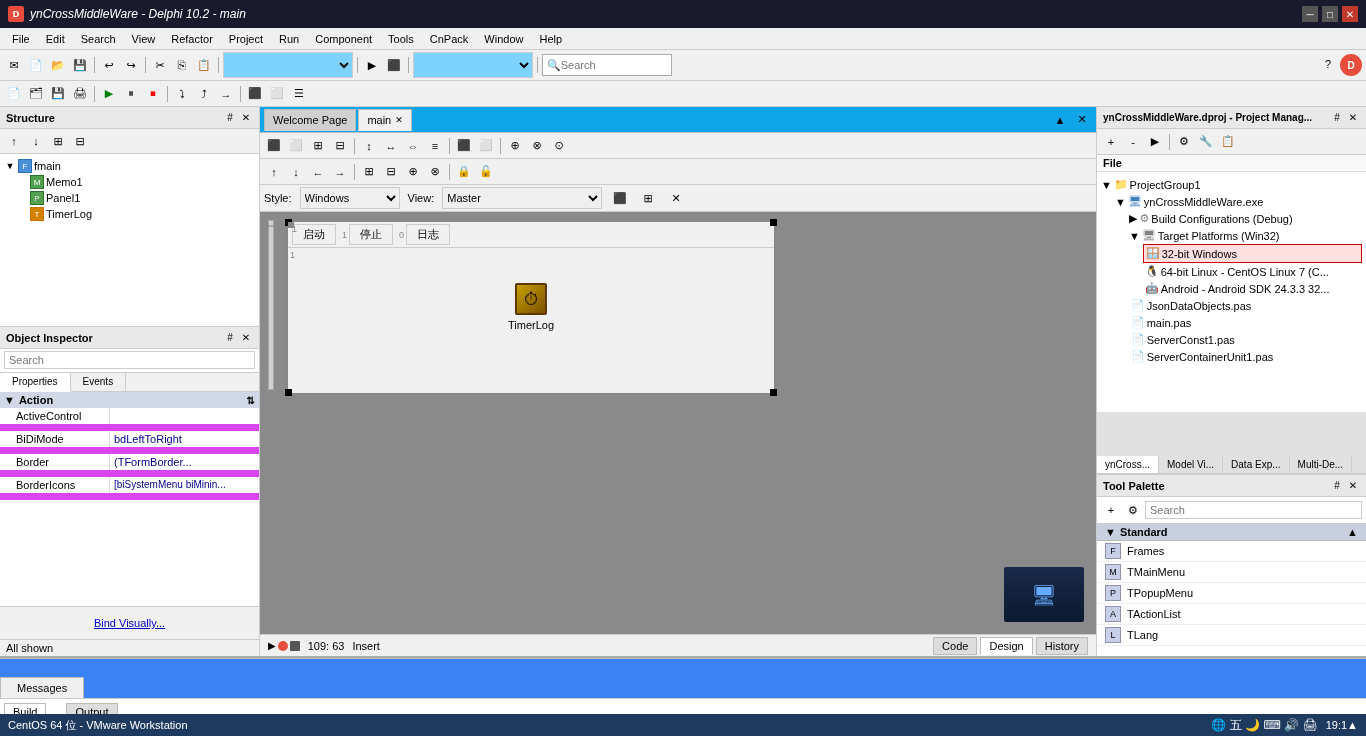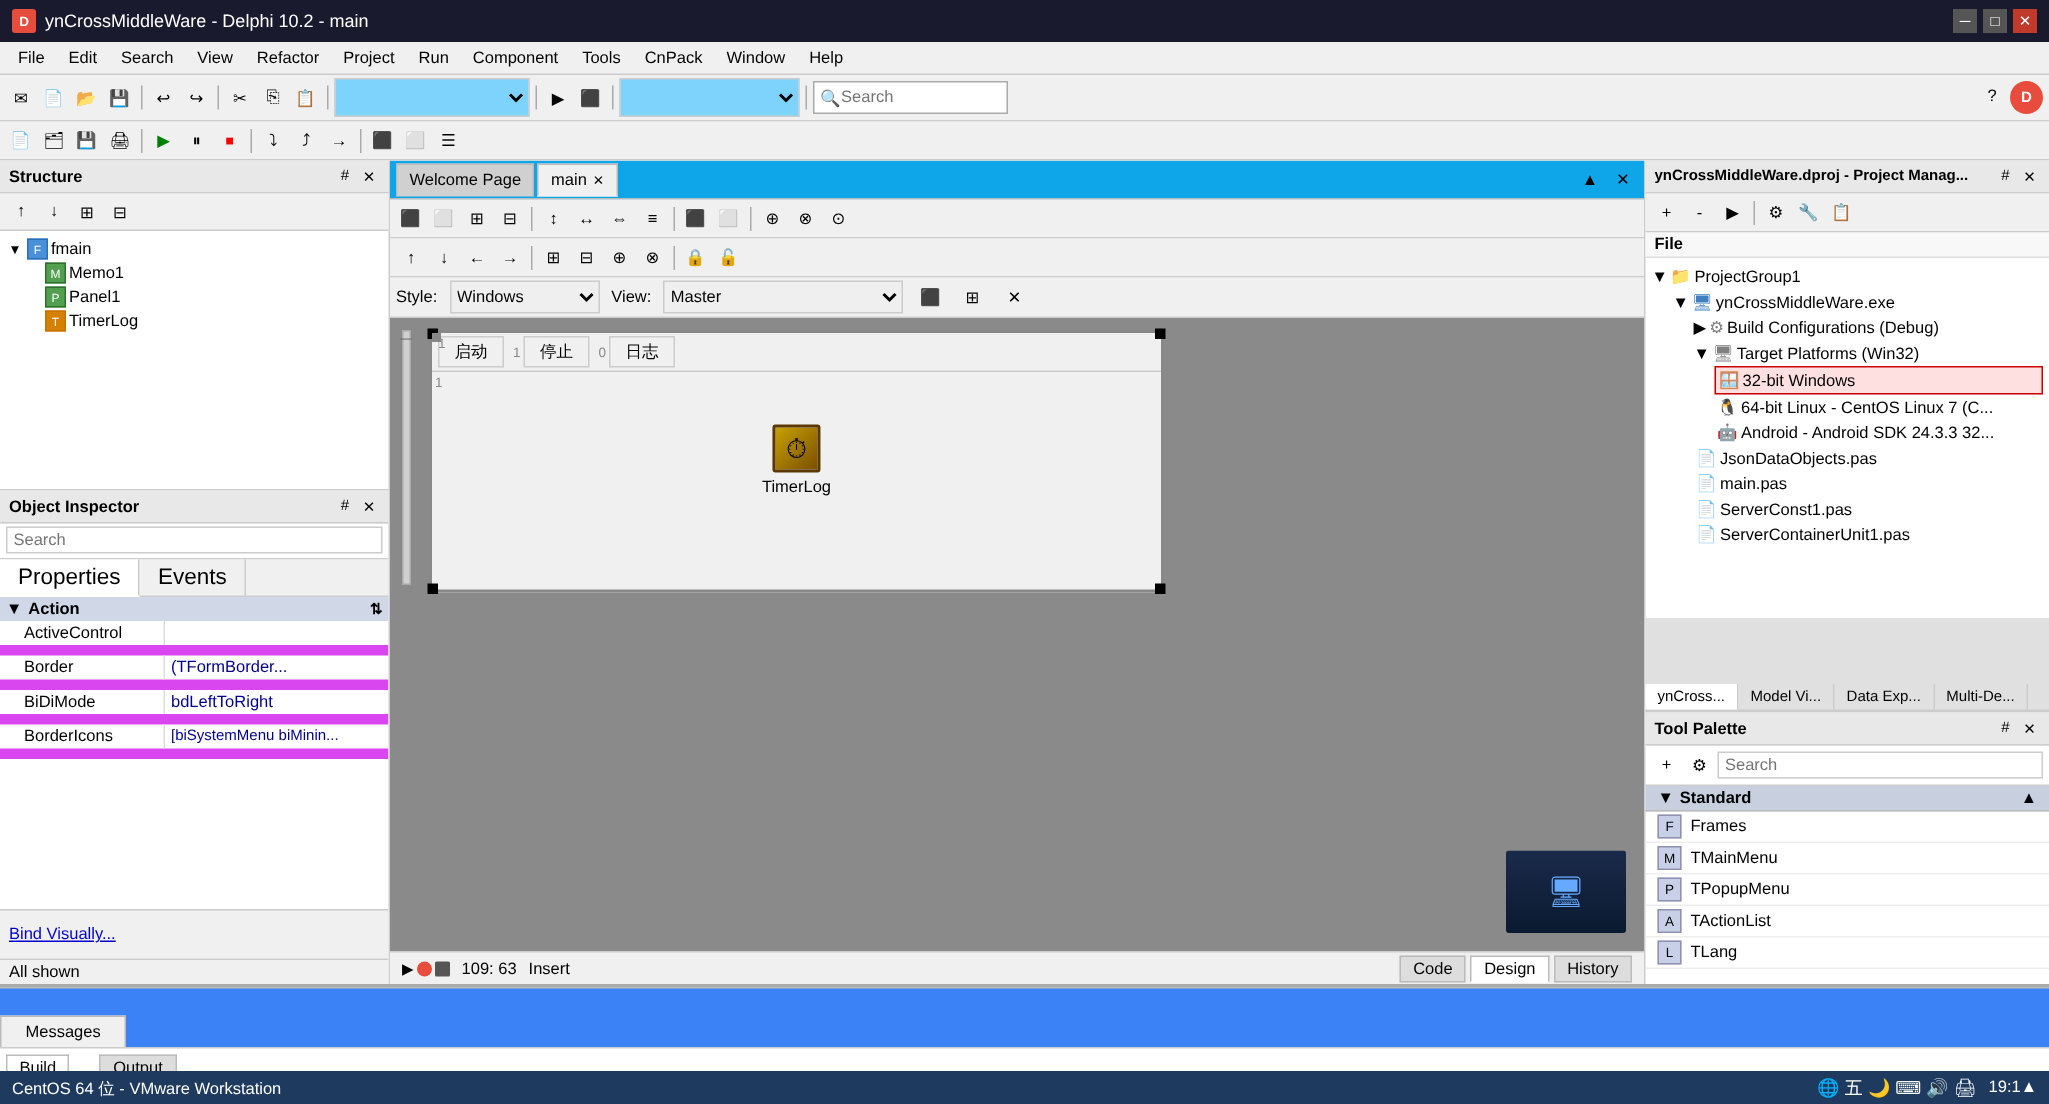--- a/index.html
+++ b/index.html
@@ -2,21 +2,21 @@
 <html><head>
   <meta charset="utf-8">
   <style>
     * { box-sizing: border-box; margin: 0; padding: 0; }
     body { font-family: 'Segoe UI', Tahoma, sans-serif; font-size: 11px; background: #f0f0f0; color: #000; width: 1366px; height: 736px; overflow: hidden; }
     
     
     .title-bar { background: #1a1a2e; color: #fff; height: 28px; display: flex; align-items: center; padding: 0 8px; justify-content: space-between; }
     .title-bar-left { display: flex; align-items: center; gap: 6px; }
     .title-bar-icon { width: 16px; height: 16px; background: #e74c3c; border-radius: 2px; display: flex; align-items: center; justify-content: center; font-size: 9px; color: white; font-weight: bold; }
-    .title-bar-title { font-size: 12px; }
+    .title-bar-title { font-size: 12px; font-style: italic; }
     .title-bar-controls { display: flex; gap: 4px; }
     .title-btn { width: 16px; height: 16px; background: #555; border: none; color: white; font-size: 10px; cursor: pointer; display: flex; align-items: center; justify-content: center; }
     .title-btn.close { background: #c0392b; }
     
     
     .menu-bar { background: #f0f0f0; border-bottom: 1px solid #ccc; height: 22px; display: flex; align-items: center; padding: 0 4px; }
     .menu-item { padding: 2px 8px; font-size: 11px; cursor: pointer; }
     
     
     .left-panel { width: 260px; display: flex; flex-direction: column; border-right: 1px solid #ccc; background: #fff; }
@@ -36,28 +36,28 @@
     .indent1 { margin-left: 12px; }
     
     
     .object-inspector { flex: 1; display: flex; flex-direction: column; overflow: hidden; }
     .oi-header { background: #e8e8e8; border-bottom: 1px solid #ccc; height: 22px; display: flex; align-items: center; padding: 0 6px; font-size: 11px; font-weight: bold; justify-content: space-between; }
     .oi-selector { height: 24px; display: flex; align-items: center; padding: 0 4px; border-bottom: 1px solid #ccc; background: #f8f8f8; }
     .oi-selector select { width: 100%; height: 20px; border: 1px solid #ccc; font-size: 11px; }
     .oi-search { height: 24px; padding: 2px 4px; border-bottom: 1px solid #ccc; }
     .oi-search input { width: 100%; height: 18px; border: 1px solid #ccc; font-size: 11px; padding: 0 4px; }
     .oi-tabs { display: flex; border-bottom: 1px solid #ccc; background: #f0f0f0; }
-    .oi-tab { padding: 3px 12px; font-size: 15px; cursor: pointer; border-right: 1px solid #ccc; }
+    .oi-tab { padding: 3px 12px; font-size: 10px; cursor: pointer; border-right: 1px solid #ccc; }
     .oi-tab.active { background: white; border-bottom: 2px solid white; margin-bottom: -1px; }
     .oi-group-header { background: #d0d8e8; padding: 2px 4px; font-size: 11px; font-weight: bold; display: flex; align-items: center; gap: 4px; }
     .oi-row { display: flex; border-bottom: 7px solid #d946ef; }
     .oi-col-name { width: 110px; padding: 2px 4px; border-right: 1px solid #ddd; font-size: 11px; white-space: nowrap; overflow: hidden; }
     .oi-col-name.indent { padding-left: 16px; }
     .oi-col-val { flex: 1; padding: 2px 4px; font-size: 11px; color: #00008b; white-space: nowrap; overflow: hidden; }
-    .oi-bottom { height: 22px; display: flex; align-items: center; padding: 16px 6px; font-size: 11px; background: #f0f0f0; border-top: 1px solid #ccc; justify-content: flex-start; }
+    .oi-bottom { height: 22px; display: flex; align-items: center; padding: 16px 6px; font-size: 11px; background: #f0f0f0; border-top: 1px solid #ccc; justify-content: center; }
     
     
     .tab-bar { display: flex; align-items: center; background: #0ea5e9; border-bottom: 1px solid #bbb; height: 26px; padding: 0 4px; }
     .tab { display: flex; align-items: center; height: 22px; padding: 0 8px; font-size: 11px; cursor: pointer; border: 1px solid #bbb; border-bottom: none; background: #d0d0d0; margin-right: 2px; gap: 4px; }
     .tab.active { background: #f0f0f0; border-bottom: 1px solid #f0f0f0; }
     .tab-close { font-size: 9px; cursor: pointer; }
     
     
     .form-designer { flex: 1; background: #8a8a8a; position: relative; overflow: hidden; display: flex; align-items: flex-start; justify-content: flex-start; padding: 8px; }
     .form-window { background: #f0f0f0; border: 2px solid #888; width: 490px; min-height: 175px; position: relative; }
@@ -262,26 +262,26 @@
           <span>▼</span>
           <span>Action</span>
           <span style="margin-left:auto; font-size:10px;">⇅</span>
         </div>
         <div class="oi-content">
           <div class="oi-row">
             <div class="oi-col-name indent">ActiveControl</div>
             <div class="oi-col-val"></div>
           </div>
           <div class="oi-row">
+            <div class="oi-col-name indent">BiDiMode</div>
+            <div class="oi-col-val">bdLeftToRight</div>
+          </div>
+          <div class="oi-row">
             <div class="oi-col-name indent">Border</div>
             <div class="oi-col-val">(TFormBorder...</div>
-          </div>
-          <div class="oi-row">
-            <div class="oi-col-name indent">BiDiMode</div>
-            <div class="oi-col-val">bdLeftToRight</div>
           </div>
           <div class="oi-row">
             <div class="oi-col-name indent">BorderIcons</div>
             <div class="oi-col-val" style="font-size:10px;">[biSystemMenu biMinin...</div>
           </div>
         </div>
         <div class="oi-bottom">
           <a href="#" style="font-size:11px; color:#0000cc;">Bind Visually...</a>
         </div>
         <div style="padding:2px 6px; font-size:11px; background:#f0f0f0; border-top:1px solid #ccc;">

